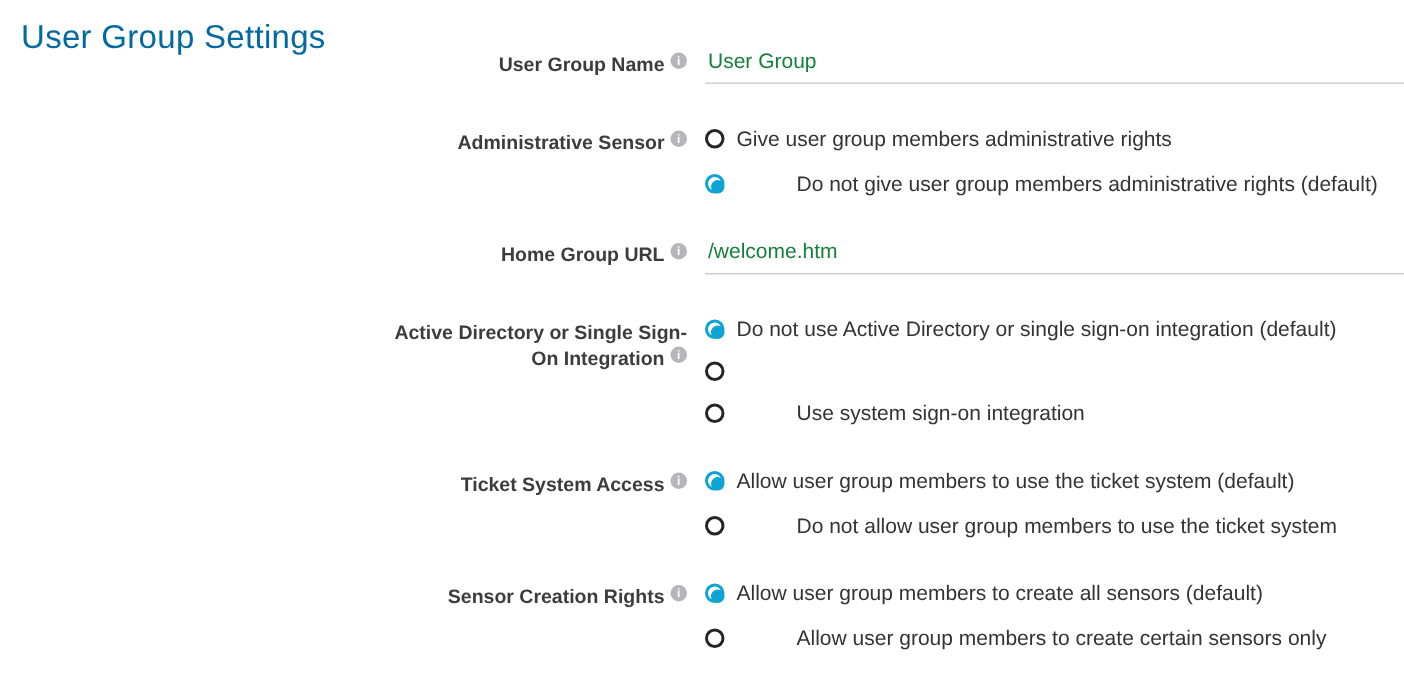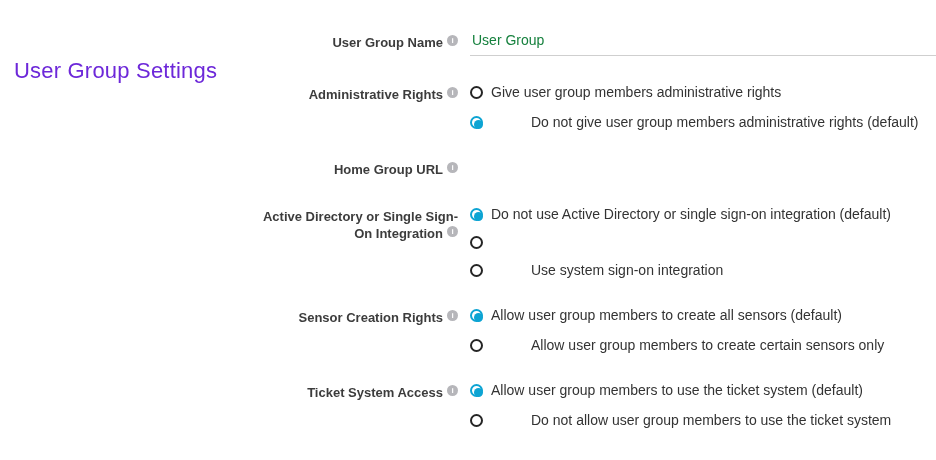--- a/index.html
+++ b/index.html
@@ -5,23 +5,22 @@
   * { box-sizing: border-box; margin: 0; padding: 0; }
   html, body { width: 936px; height: 460px; background: #ffffff; overflow: hidden; }
   body { font-family: "Liberation Sans", sans-serif; position: relative; }
 
   .page-title {
     position: absolute;
     left: 14px;
     top: 12px;
     font-size: 22px;
     font-weight: 400;
-    color: #6d28d9;
+    color: #0369a1;
     letter-spacing: 0.2px;
-    margin-top: 46px;
   }
 
   .settings-form { padding-top: 32px; }
 
   .field-row {
     display: grid;
     grid-template-columns: 458px 1fr;
     column-gap: 12px;
     margin-bottom: 28px;
     align-items: start;
@@ -116,38 +115,41 @@
     <div class="label-cell">
       <div class="field-label"><span>User Group Name</span><span class="info-icon">i</span></div>
     </div>
     <div class="control-cell">
       <input class="text-input" type="text" value="User Group" style="">
     </div>
   </div>
 
   <div class="field-row">
     <div class="label-cell">
-      <div class="field-label"><span>Administrative Rights</span><span class="info-icon">i</span></div>
+      <div class="field-label"><span>Administrative Sensor</span><span class="info-icon">i</span></div>
     </div>
     <div class="control-cell">
       <div class="radio-option">
         <span class="radio-circle"></span>
         <span class="option-label">Give user group members administrative rights</span>
       </div>
       <div class="radio-option">
         <span class="radio-circle checked"></span>
         <span class="option-label">Do not give user group members administrative rights (default)</span>
       </div>
     </div>
   </div>
 
   <div class="field-row">
     <div class="label-cell">
       <div class="field-label"><span>Home Group URL</span><span class="info-icon">i</span></div>
     </div>
+    <div class="control-cell">
+      <input class="text-input" type="text" value="/welcome.htm" style="">
+    </div>
   </div>
 
   <div class="field-row">
     <div class="label-cell">
       <div class="field-label"><span>Active Directory or Single Sign-On Integration</span><span class="info-icon">i</span></div>
     </div>
     <div class="control-cell">
       <div class="radio-option">
         <span class="radio-circle checked"></span>
         <span class="option-label">Do not use Active Directory or single sign-on integration (default)</span>
@@ -157,43 +159,43 @@
       </div>
       <div class="radio-option">
         <span class="radio-circle"></span>
         <span class="option-label">Use system sign-on integration</span>
       </div>
     </div>
   </div>
 
   <div class="field-row">
     <div class="label-cell">
+      <div class="field-label"><span>Ticket System Access</span><span class="info-icon">i</span></div>
+    </div>
+    <div class="control-cell">
+      <div class="radio-option">
+        <span class="radio-circle checked"></span>
+        <span class="option-label">Allow user group members to use the ticket system (default)</span>
+      </div>
+      <div class="radio-option">
+        <span class="radio-circle"></span>
+        <span class="option-label">Do not allow user group members to use the ticket system</span>
+      </div>
+    </div>
+  </div>
+
+  <div class="field-row">
+    <div class="label-cell">
       <div class="field-label"><span>Sensor Creation Rights</span><span class="info-icon">i</span></div>
     </div>
     <div class="control-cell">
       <div class="radio-option">
         <span class="radio-circle checked"></span>
         <span class="option-label">Allow user group members to create all sensors (default)</span>
       </div>
       <div class="radio-option">
         <span class="radio-circle"></span>
         <span class="option-label">Allow user group members to create certain sensors only</span>
       </div>
     </div>
   </div>
 
-  <div class="field-row">
-    <div class="label-cell">
-      <div class="field-label"><span>Ticket System Access</span><span class="info-icon">i</span></div>
-    </div>
-    <div class="control-cell">
-      <div class="radio-option">
-        <span class="radio-circle checked"></span>
-        <span class="option-label">Allow user group members to use the ticket system (default)</span>
-      </div>
-      <div class="radio-option">
-        <span class="radio-circle"></span>
-        <span class="option-label">Do not allow user group members to use the ticket system</span>
-      </div>
-    </div>
-  </div>
-
 </div>
 
 </body></html>

